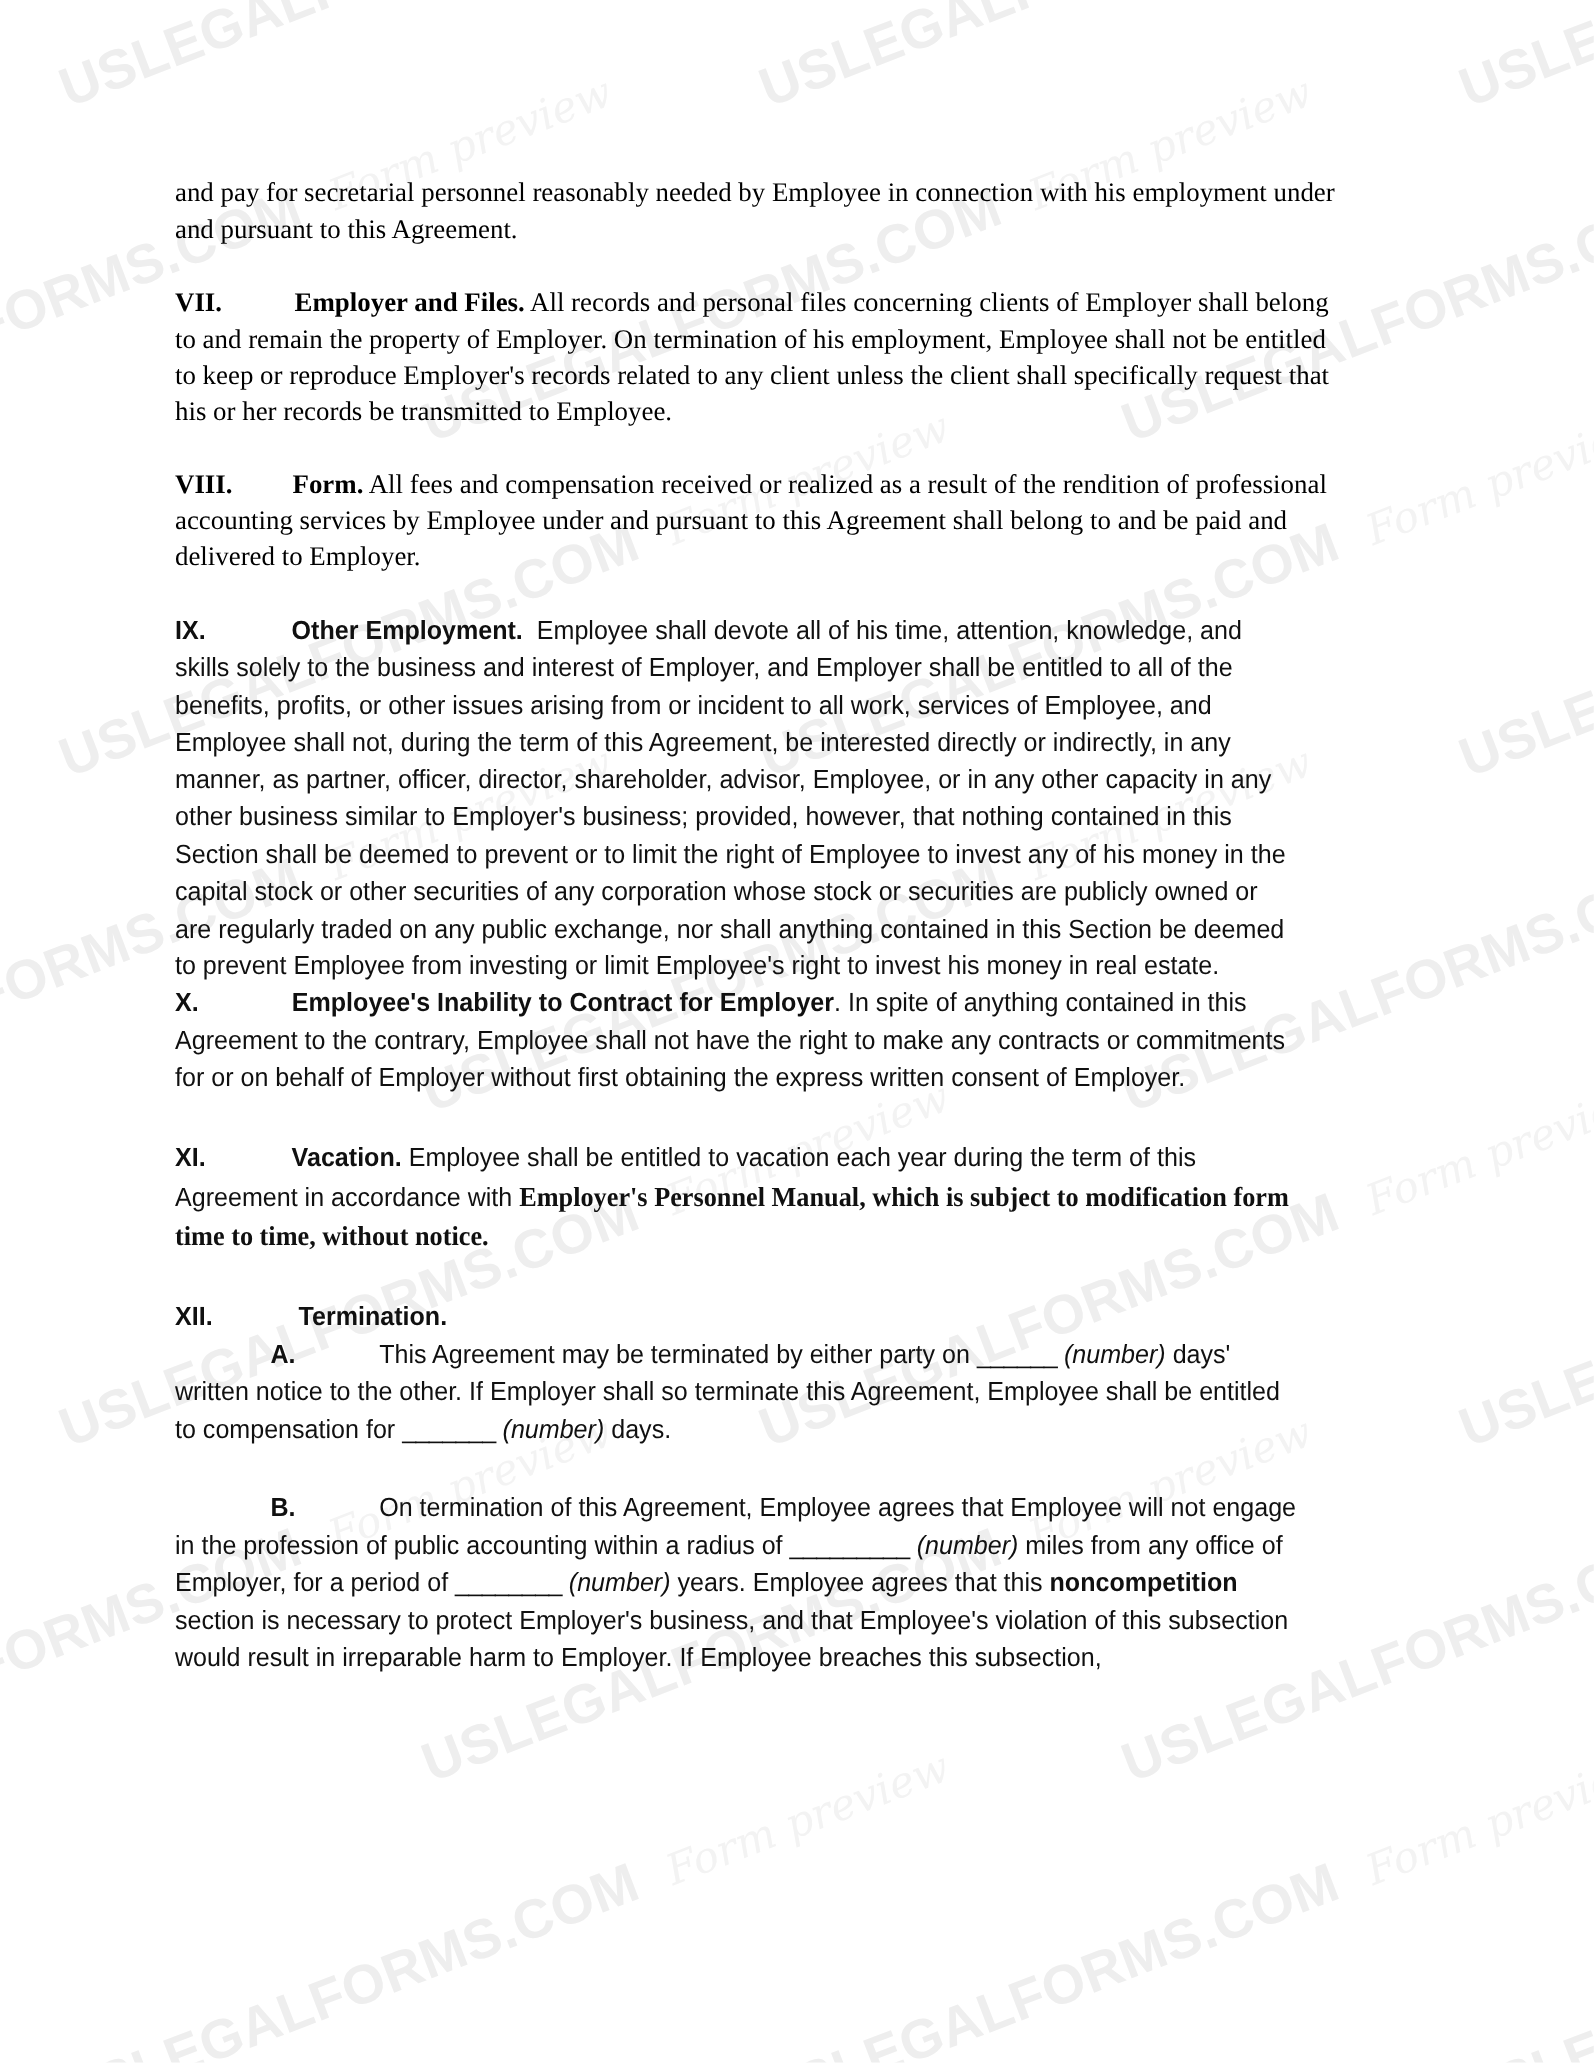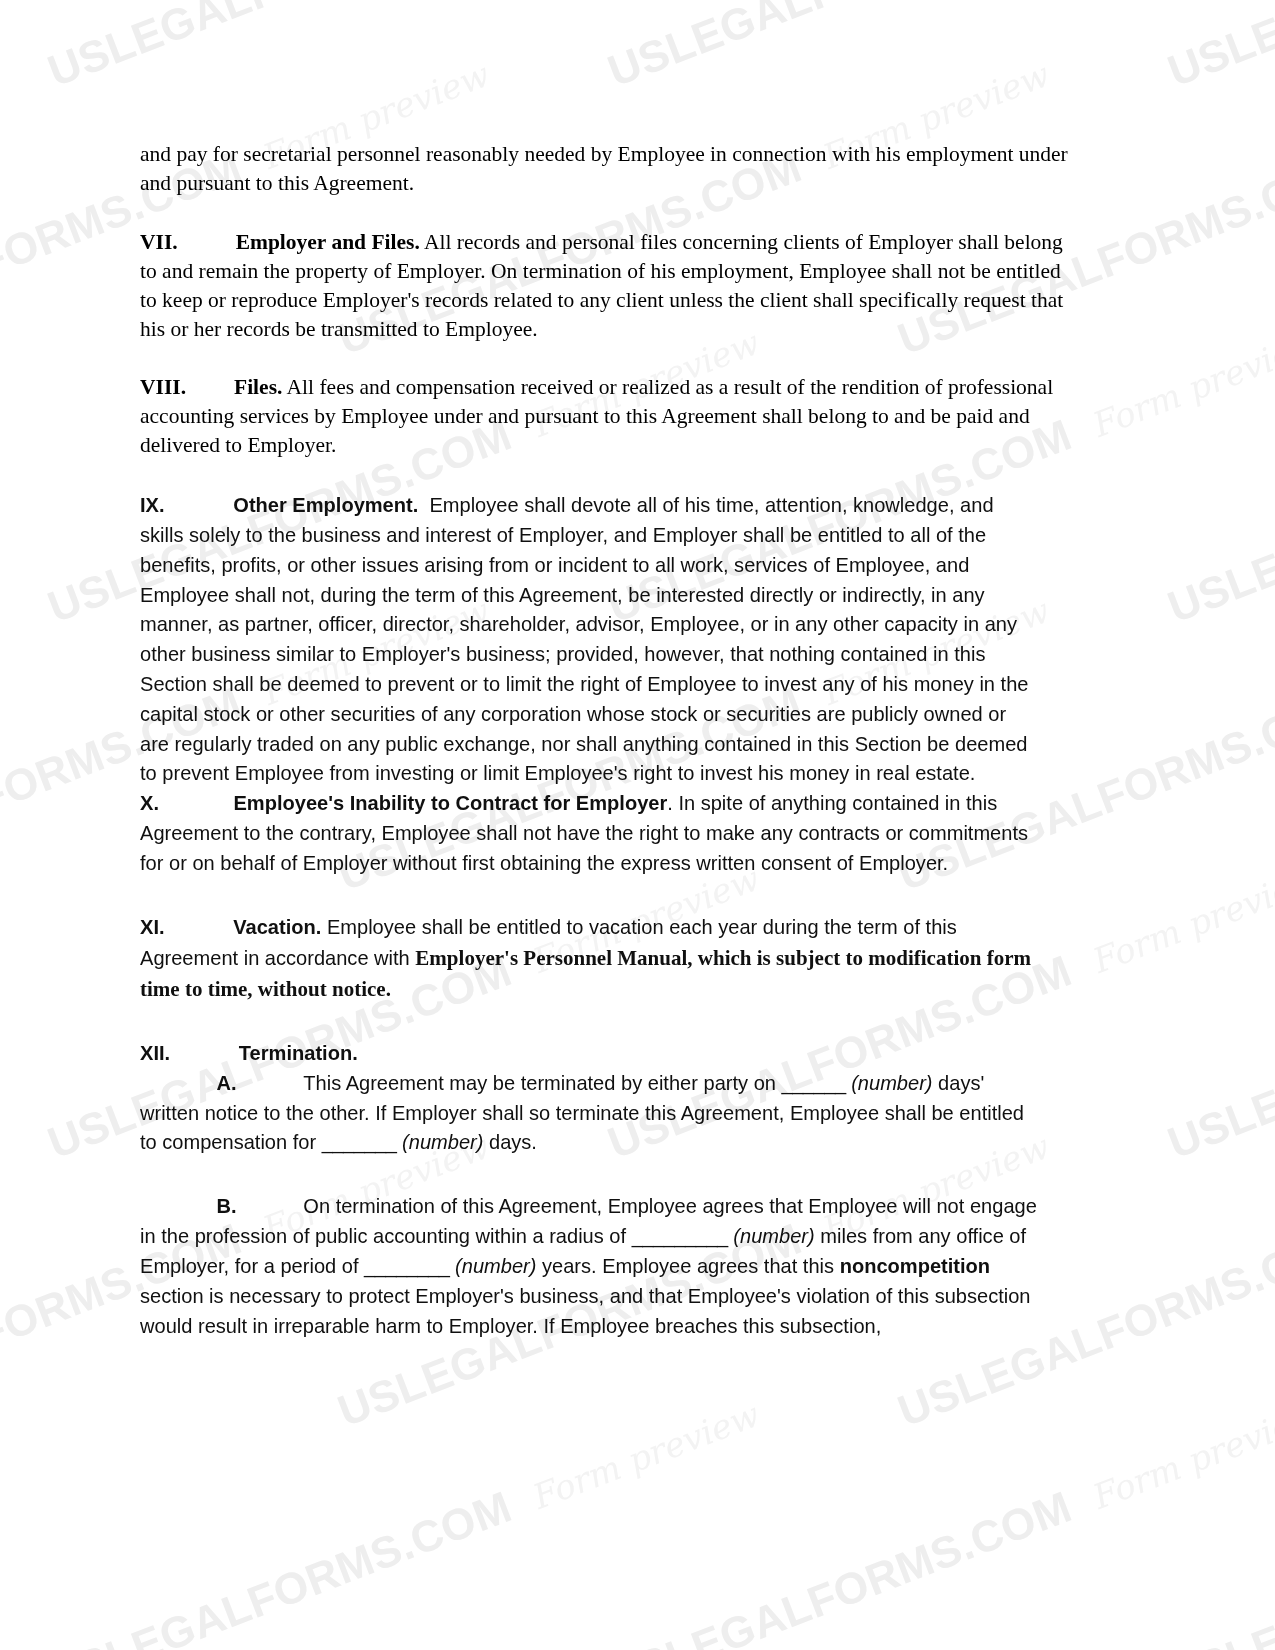--- a/index.html
+++ b/index.html
@@ -137,21 +137,21 @@
     <div class="gap-md"></div>
 
     <p class="serif">
       <b class="num">VII.</b><span class="tab-vii"></span><b>Employer and Files.</b>
       <span>All records and personal files concerning clients of Employer shall belong to and remain the property of Employer. On termination of his employment, Employee shall not be entitled to keep or reproduce Employer's records related to any client unless the client shall specifically request that his or her records be transmitted to Employee.</span>
     </p>
 
     <div class="gap-md"></div>
 
     <p class="serif">
-      <b class="num">VIII.</b><span class="tab-viii"></span><b>Files.</b>
+      <b class="num">VIII.</b><span class="tab-viii"></span><b>Form.</b>
       <span>All fees and compensation received or realized as a result of the rendition of professional accounting services by Employee under and pursuant to this Agreement shall belong to and be paid and delivered to Employer.</span>
     </p>
 
     <div class="gap-md"></div>
 
     <p class="sans">
       <b class="num">IX.</b><span class="tab-ix"></span><b>Other Employment.</b>
       &nbsp;<span>Employee shall devote all of his time, attention, knowledge, and skills solely to the business and interest of Employer, and Employer shall be entitled to all of the benefits, profits, or other issues arising from or incident to all work, services of Employee, and Employee shall not, during the term of this Agreement, be interested directly or indirectly, in any manner, as partner, officer, director, shareholder, advisor, Employee, or in any other capacity in any other business similar to Employer's business; provided, however, that nothing contained in this Section shall be deemed to prevent or to limit the right of Employee to invest any of his money in the capital stock or other securities of any corporation whose stock or securities are publicly owned or are regularly traded on any public exchange, nor shall anything contained in this Section be deemed to prevent Employee from investing or limit Employee's right to invest his money in real estate.</span>
     </p>
 

